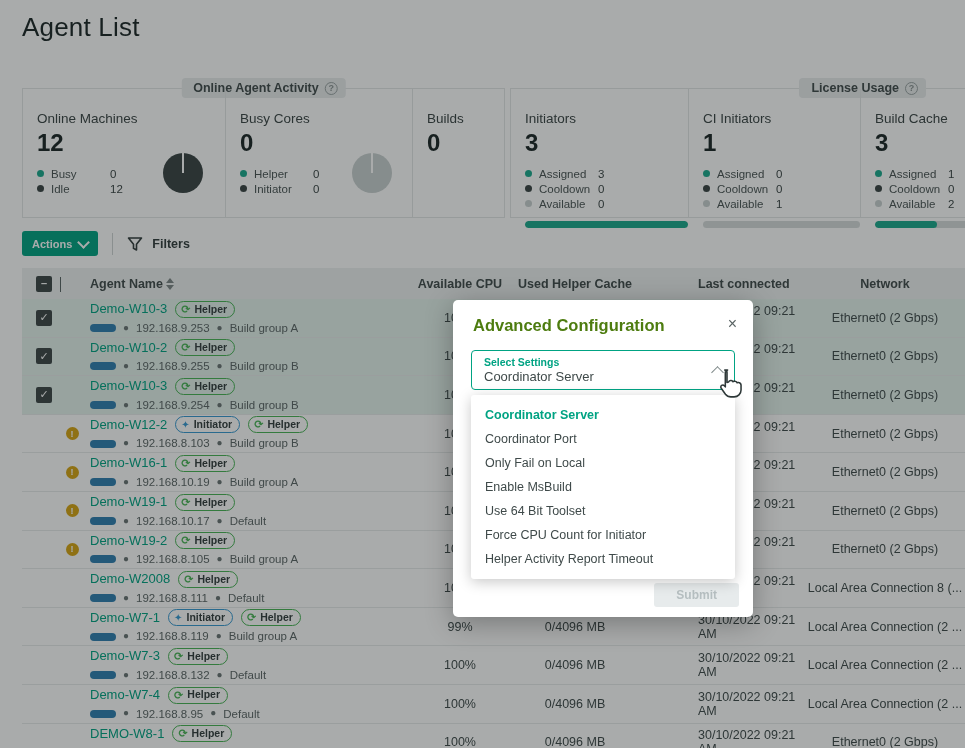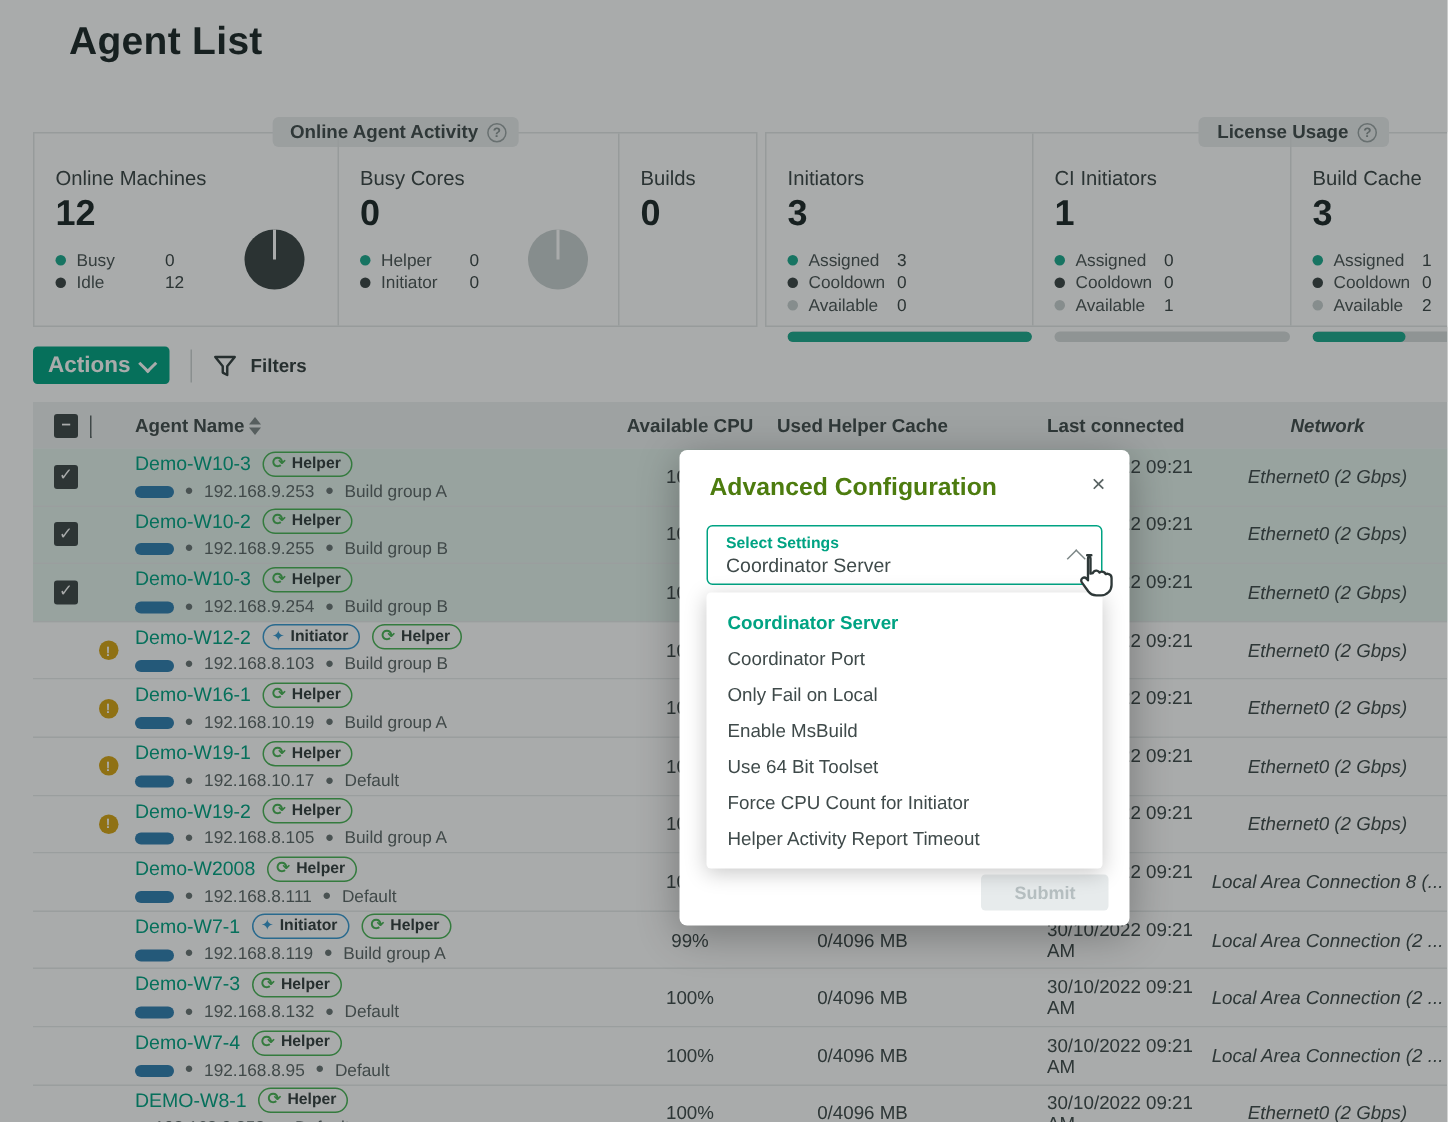--- a/index.html
+++ b/index.html
@@ -1,21 +1,21 @@
 <!DOCTYPE html>
 <html><head>
 <meta charset="utf-8">
 <style>
   html,body{margin:0;padding:0;}
   body{width:965px;height:748px;overflow:hidden;position:relative;background:#fff;
        font-family:"Liberation Sans","DejaVu Sans",sans-serif;color:#3f4a4a;
        -webkit-font-smoothing:antialiased;}
   
   .page{position:absolute;inset:0;background:#fff;}
-  .page-title{position:absolute;left:22px;top:12px;font-size:26px;font-weight:700;color:#1c2727;letter-spacing:.2px;margin-left:24px;}
+  .page-title{position:absolute;left:22px;top:12px;font-size:26px;font-weight:400;color:#1c2727;letter-spacing:.2px;}
   
   .card{position:absolute;top:88px;height:130px;background:#fff;border:1px solid #e3e6e6;box-sizing:border-box;}
   .card-activity{left:22px;width:483px;}
   .card-license{left:510px;width:475px;}
   .card-tab{position:absolute;top:-11px;height:20px;line-height:20px;background:#e9eced;border-radius:4px;
             padding:0 8px 0 12px;font-size:12.5px;font-weight:700;color:#414b4b;display:flex;align-items:center;gap:6px;white-space:nowrap;}
   .card-activity .card-tab{left:50%;transform:translateX(-50%);}
   .card-license .card-tab{right:58px;}
   .help-icon{width:13px;height:13px;border:1px solid #9aa3a3;border-radius:50%;color:#8a9393;
              font-size:9px;font-weight:700;display:flex;align-items:center;justify-content:center;box-sizing:border-box;}
@@ -35,21 +35,21 @@
   .donut{position:absolute;top:64px;width:40px;height:40px;border-radius:50%;}
   .donut::after{content:"";position:absolute;left:50%;top:0;width:2px;height:20px;background:#fff;transform:translateX(-50%);}
   .donut-dark{background:#3a4444;left:140px;}
   .donut-light{background:#c9d0d0;left:126px;}
   .bar{position:relative;margin-top:10px;height:7px;border-radius:4px;background:#d7dcdc;overflow:hidden;}
   .bar-fill{position:absolute;left:0;top:0;bottom:0;background:#1caa8e;border-radius:4px;}
   .card-license .sec1 .bar{width:163px;} .card-license .sec2 .bar{width:157px;} .card-license .sec3 .bar{width:140px;}
   
   .toolbar{position:absolute;left:22px;top:231px;display:flex;align-items:center;gap:14px;}
   .actions-btn{background:#00a383;color:#fff;border:none;border-radius:3px;height:25px;padding:0 10px;
-               font-size:15px;font-weight:700;display:flex;align-items:center;gap:7px;font-family:inherit;}
+               font-size:11px;font-weight:700;display:flex;align-items:center;gap:7px;font-family:inherit;}
   .chev-dn{width:7px;height:7px;border-right:2px solid #fff;border-bottom:2px solid #fff;transform:rotate(45deg);margin-top:-3px;}
   .tb-sep{width:1px;height:22px;background:#cfd4d4;}
   .filters{display:flex;align-items:center;gap:9px;font-size:12.5px;font-weight:700;color:#333d3d;text-align:right;}
   
   .table{position:absolute;left:22px;top:268px;right:0;}
   .t-head,.t-row{display:grid;grid-template-columns:24px 24px 1fr 100px 130px 165px 160px;
                  align-items:center;padding-left:14px;box-sizing:border-box;}
   .t-head{height:31px;background:#eef1f1;font-size:12.5px;font-weight:700;color:#414b4b;}
   .t-row{height:38.6px;background:#fff;border-bottom:1px solid #e8ebeb;font-size:12.5px;color:#3f4a4a;}
   .t-row.sel{background:#e4f2ed;}
@@ -70,21 +70,21 @@
          font-size:10.5px;font-weight:700;color:#333d3d;background:transparent;}
   .badge-helper{border:1px solid #49b455;}
   .badge-helper .bicon{color:#49b455;font-size:11px;line-height:1;}
   .badge-initiator{border:1px solid #3799d2;}
   .badge-initiator .bicon{color:#3799d2;font-size:10px;line-height:1;}
   .meta-line{display:flex;align-items:center;gap:7px;margin-top:3px;font-size:11.5px;color:#5c6666;}
   .pill{width:26px;height:8px;border-radius:4px;background:#2f7fb1;}
   .mdot{color:#6a7474;font-size:10px;}
   .c-center{text-align:center;}
   .c-date{padding-left:58px;}
-  .c-net{text-align:center;white-space:nowrap;overflow:hidden;font-style:italic;}
+  .c-net{text-align:center;white-space:nowrap;overflow:hidden;}
   
   .scrim{position:absolute;inset:0;background:rgba(16,22,22,.36);z-index:40;}
   .modal{position:absolute;left:453px;top:300px;width:300px;height:317px;background:#fff;border-radius:5px;
          box-shadow:0 6px 28px rgba(0,0,0,.3);z-index:50;box-sizing:border-box;}
   .modal-title{position:absolute;left:20px;top:16px;font-size:16.5px;font-weight:700;color:#4d7c0f;}
   .modal-close{position:absolute;right:16px;top:16px;font-size:16px;color:#5a6464;line-height:1;}
   .select-box{position:absolute;left:18px;right:18px;top:50px;height:40px;border:1.5px solid #00a383;border-radius:4px;
               box-sizing:border-box;padding:5px 28px 0 12px;background:#fff;}
   .select-label{font-size:10.5px;font-weight:700;color:#00a383;}
   .select-value{font-size:13px;color:#3f4a4a;margin-top:1px;}

